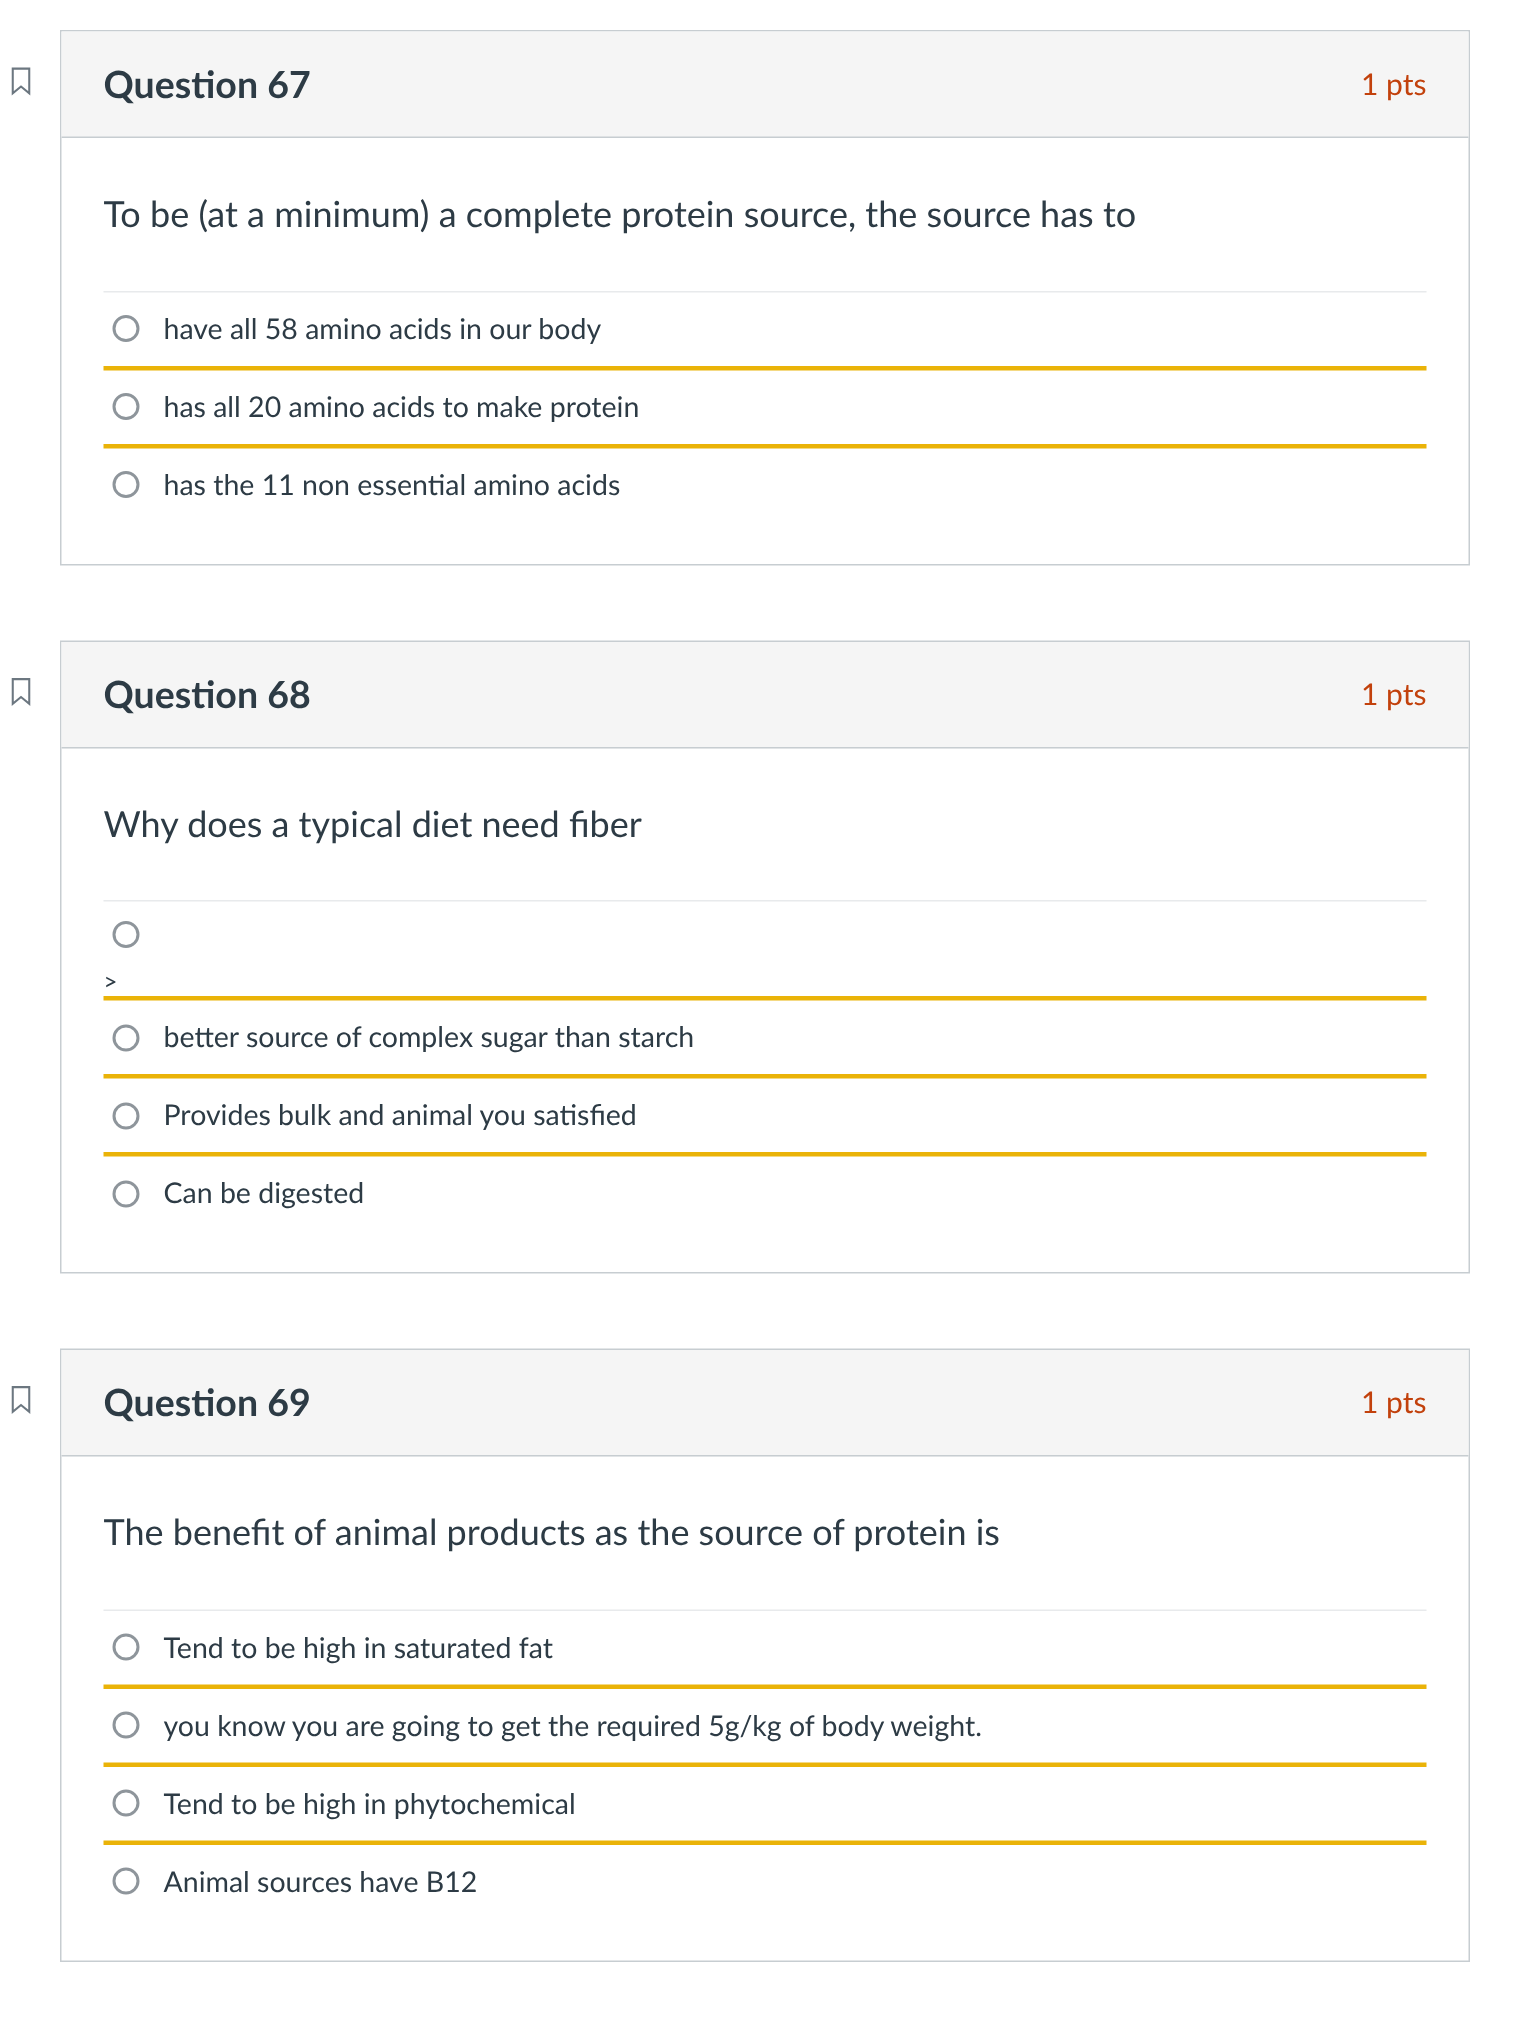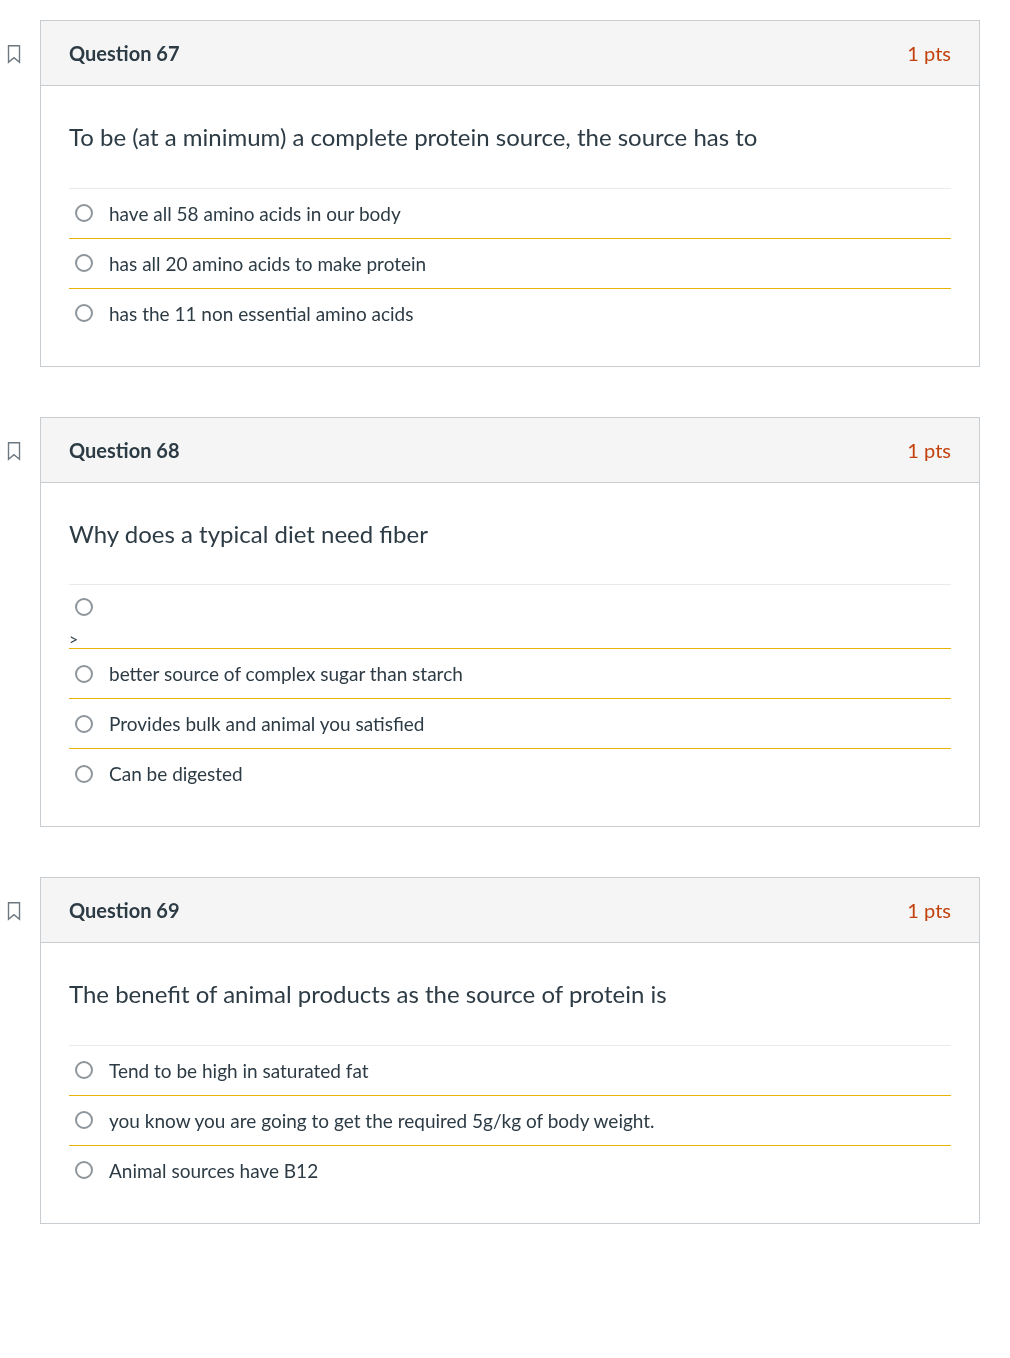--- a/index.html
+++ b/index.html
@@ -34,42 +34,42 @@
     }
     .question-header {
       display: flex;
       justify-content: space-between;
       align-items: center;
       padding: 20px 28px;
       background: #f5f5f5;
       border-bottom: 1px solid #c7cdd1;
     }
     .question-title {
-      font-size: 20px;
+      font-size: 25px;
       font-weight: 700;
       color: #2d3b45;
     }
     .question-points {
       font-size: 20px;
       color: #c2410c;
     }
     .question-body {
       padding: 22px 28px 28px 28px;
     }
     .question-prompt {
       font-size: 24px;
       color: #2d3b45;
       margin: 12px 0 34px 0;
       line-height: 1.4;
     }
     .answer-row {
       display: flex;
       align-items: center;
       padding: 13px 4px;
-      border-top: 1px solid #eab308;
+      border-top: 3px solid #eab308;
       cursor: pointer;
     }
     .answer-row:first-of-type {
       border-top: 1px solid #e8eaec;
     }
     .radio {
       appearance: none;
       -webkit-appearance: none;
       width: 18px;
       height: 18px;
@@ -174,18 +174,22 @@
       <label class="answer-row">
         <input type="radio" name="q69" class="radio" style="">
         <span class="answer-text">Tend to be high in saturated fat</span>
       </label>
       <label class="answer-row">
         <input type="radio" name="q69" class="radio" style="">
         <span class="answer-text">you know you are going to get the required 5g/kg of body weight.</span>
       </label>
       <label class="answer-row">
         <input type="radio" name="q69" class="radio" style="">
+        <span class="answer-text">Tend to be high in phytochemical</span>
+      </label>
+      <label class="answer-row">
+        <input type="radio" name="q69" class="radio" style="">
         <span class="answer-text">Animal sources have B12</span>
       </label>
     </div>
   </div>
 
 </div>
 
 </body></html>

